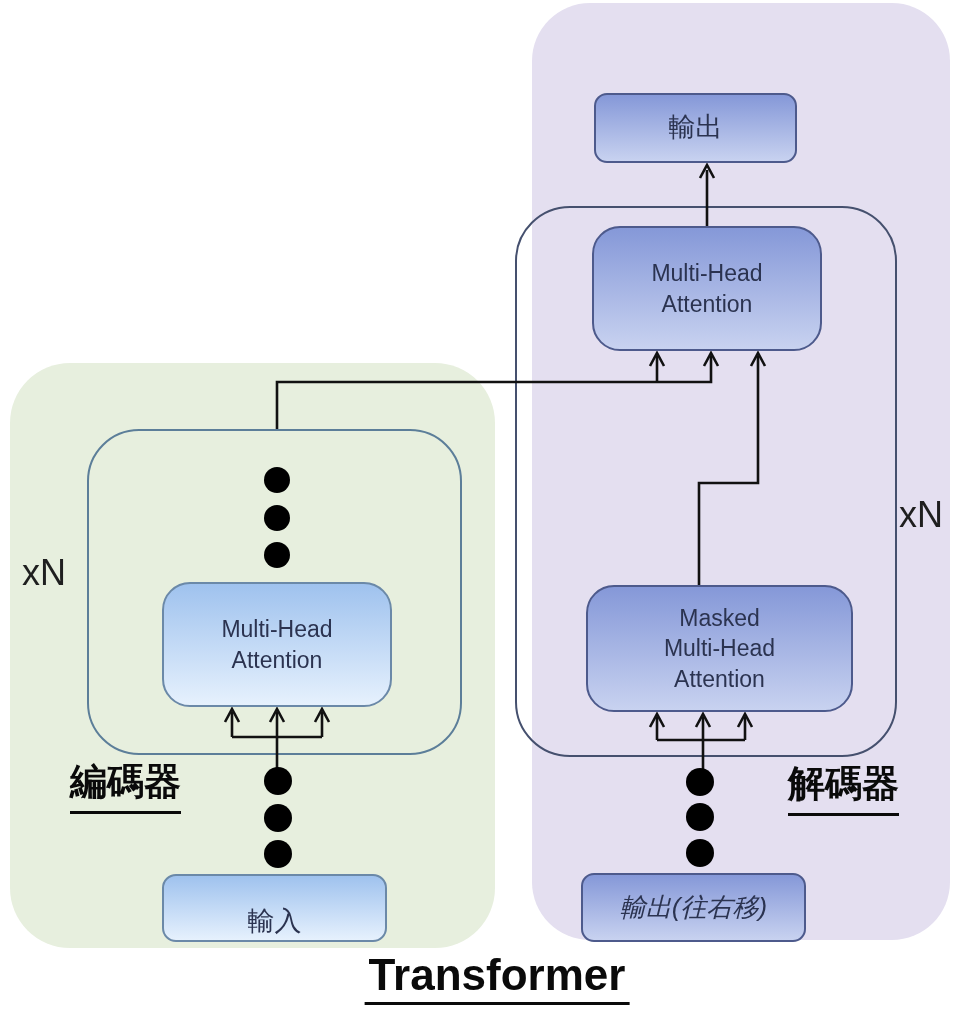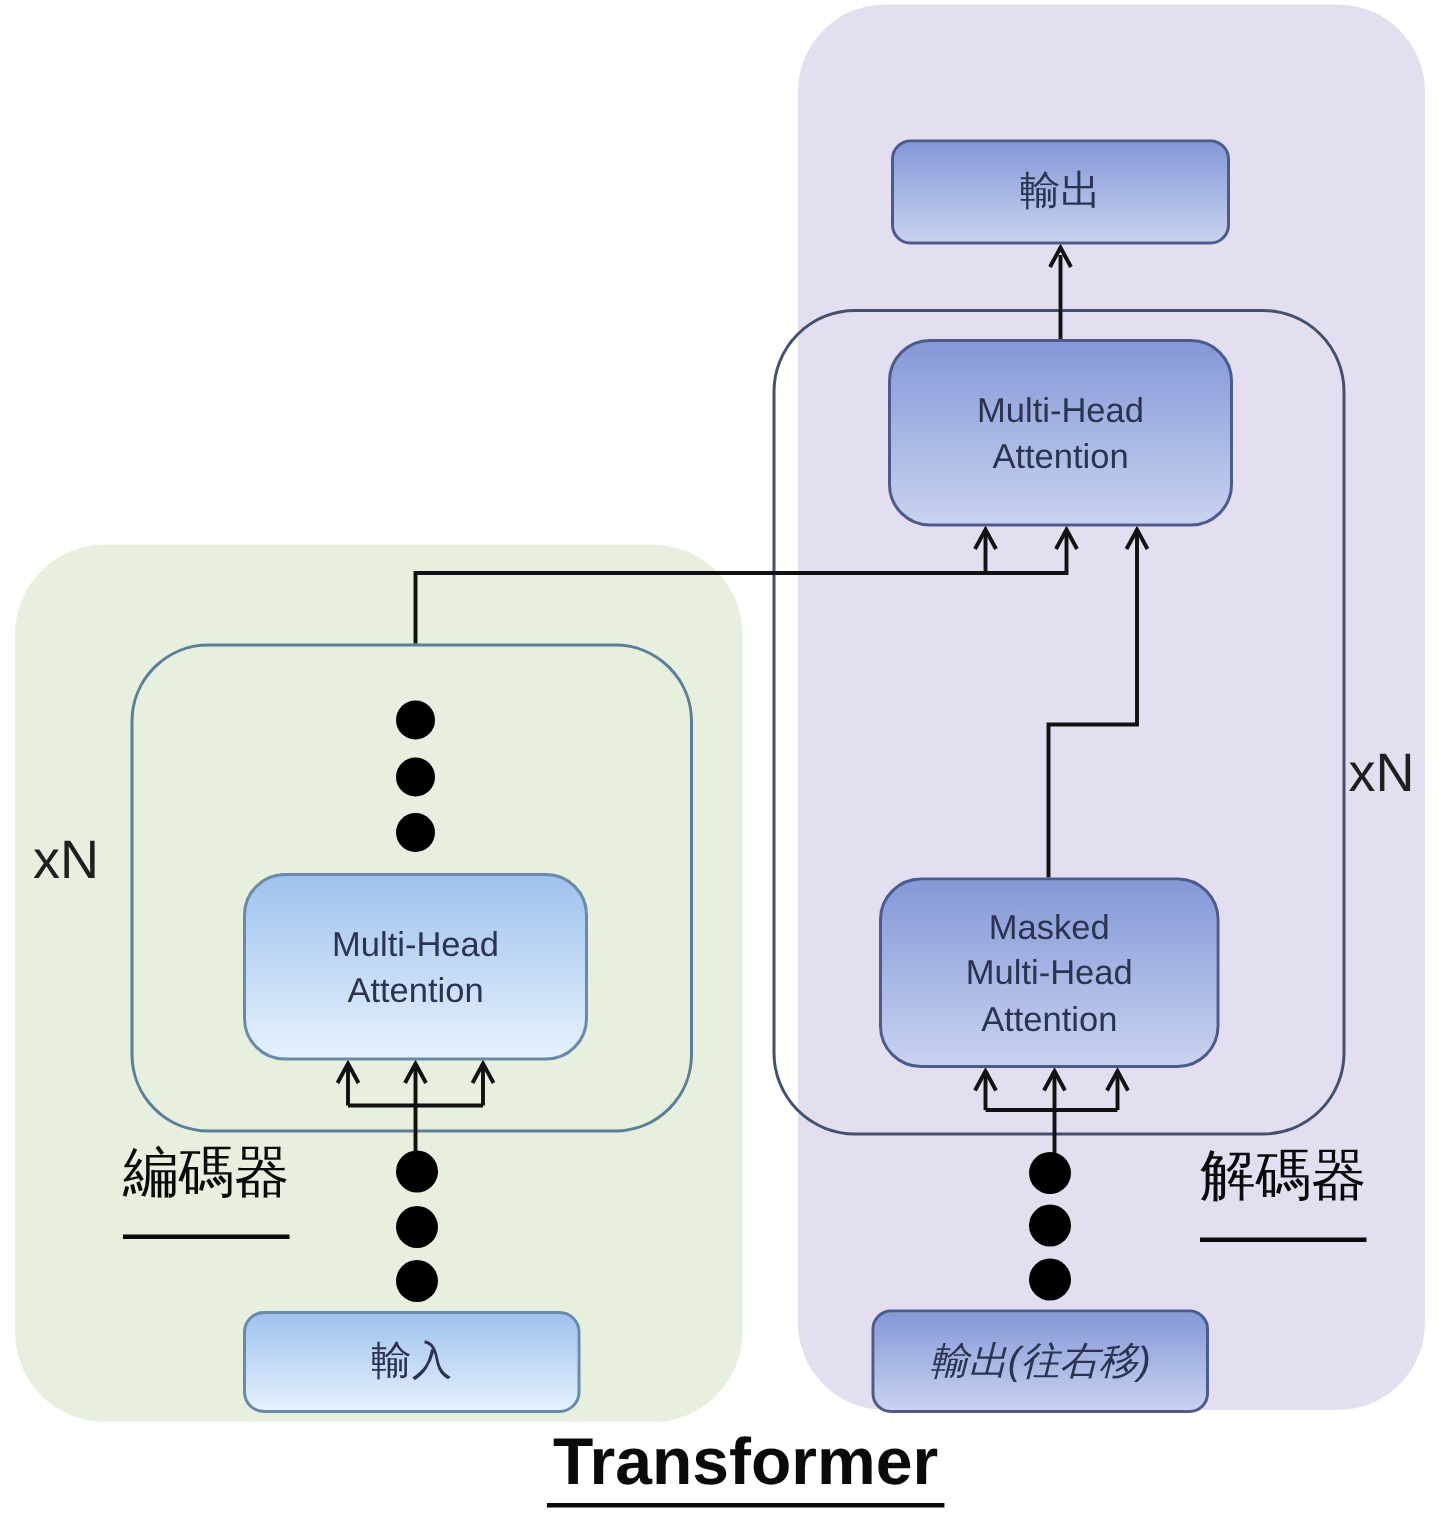--- a/index.html
+++ b/index.html
@@ -60,35 +60,34 @@
       var(--decoder-box-top, #8598d8),
       var(--decoder-box-bottom, #c8d2f0));
     border: 2px solid var(--decoder-box-border, #4d5a8c);
   }
   .enc-box {
     background: linear-gradient(to bottom,
       var(--encoder-box-top, #9fc2ee),
       var(--encoder-box-bottom, #e6f1fd));
     border: 2px solid var(--encoder-box-border, #6b89a8);
   }
-  .box-output        { left: 594px; top: 93px;  width: 226px; height: 70px;  border-radius: 13px; font-size: 27px; }
+  .box-output        { left: 594px; top: 93px;  width: 203px; height: 70px;  border-radius: 13px; font-size: 27px; }
   .box-dec-mha       { left: 592px; top: 226px; width: 230px; height: 125px; border-radius: 28px; font-size: 23px; }
-  .box-masked-mha    { left: 586px; top: 585px; width: 227px; height: 127px; border-radius: 28px; font-size: 23px; }
+  .box-masked-mha    { left: 586px; top: 585px; width: 267px; height: 127px; border-radius: 28px; font-size: 23px; }
   .box-shifted-out   { left: 581px; top: 873px; width: 225px; height: 69px;  border-radius: 13px; font-size: 26px; font-style: italic; }
   .box-enc-mha       { left: 162px; top: 582px; width: 230px; height: 125px; border-radius: 28px; font-size: 23px; }
-  .box-input         { left: 162px; top: 874px; width: 225px; height: 68px;  border-radius: 14px; font-size: 27px; }
+  .box-input         { left: 162px; top: 874px; width: 225px; height: 68px;  border-radius: 14px; font-size: 27px; justify-content: flex-end; }
   .region-label {
     position: absolute;
-    font-weight: normal;
+    font-weight: bold;
     font-size: 37px;
     color: var(--label-text, #0a0a0a);
     line-height: 1.1;
     border-bottom: 3px solid var(--label-text, #0a0a0a);
-    padding-bottom: 20px;
-    margin-left: 12px;
+    padding-bottom: 8px;
   }
   .label-encoder { left: 70px;  top: 762px; }
   .label-decoder { left: 788px; top: 764px; }
   .repeat-label {
     position: absolute;
     font-size: 36px;
     color: #1f1f1f;
   }
   .repeat-encoder { left: 22px;  top: 552px; }
   .repeat-decoder { left: 899px; top: 494px; }

